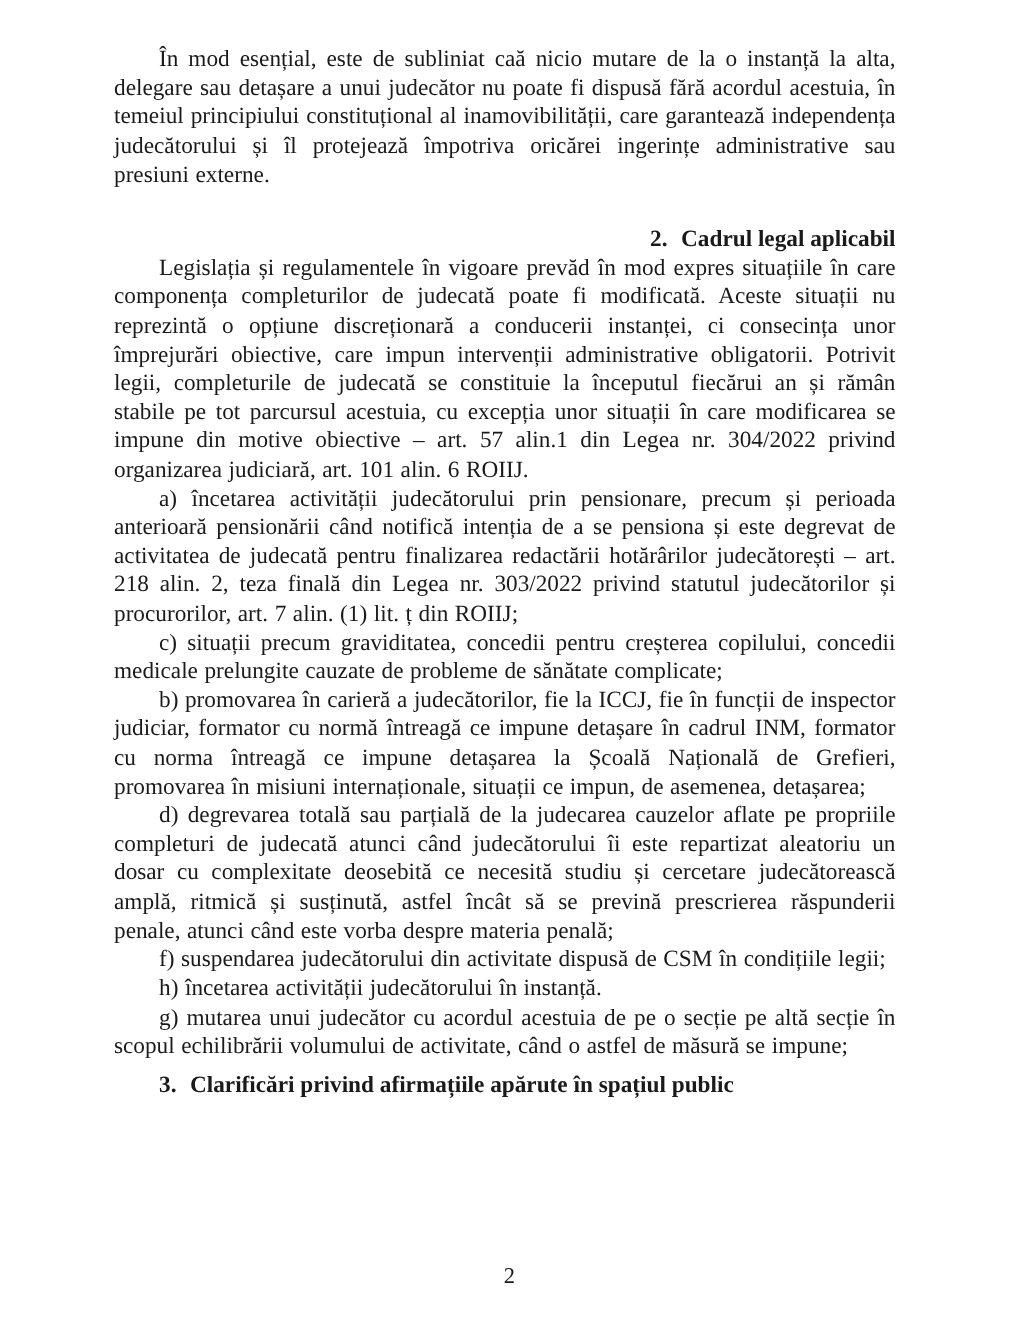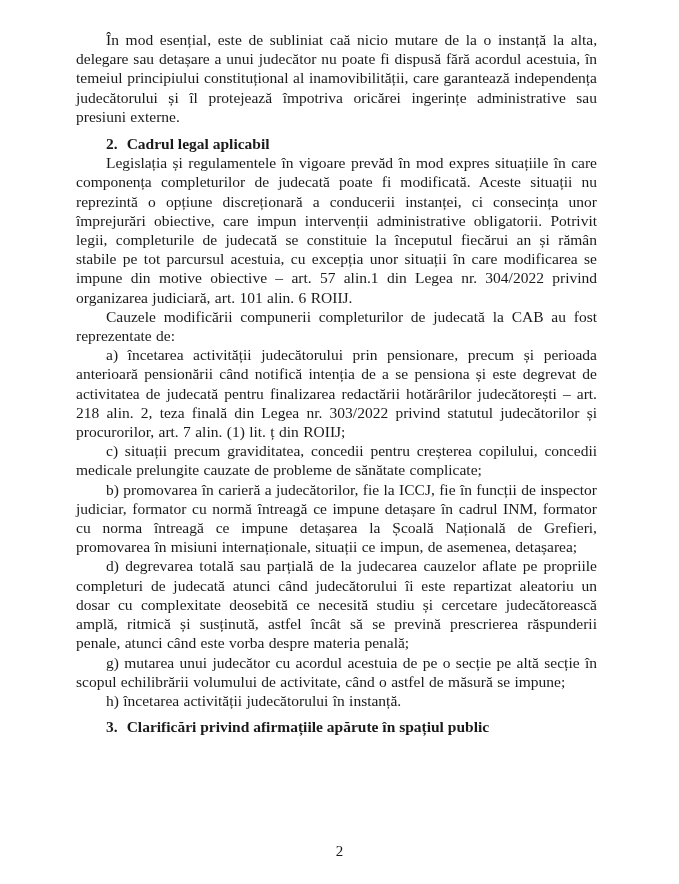--- a/index.html
+++ b/index.html
@@ -27,21 +27,21 @@
     word-spacing: 0.5px;
   }
   .heading {
     margin: 0;
     font-size: 15.5px;
     line-height: 19.2px;
     font-weight: bold;
     text-indent: 30px;
     text-align: left;
   }
-  .heading-2 { margin-top: 8px; }
+  .heading-2 { margin-top: 24px; text-align: right; }
   .heading-3 { margin-top: 7px; }
   .heading .hnum { margin-right: 9px; }
   .page-number {
     position: absolute;
     top: 843px;
     left: 0;
     width: 679px;
     text-align: center;
     font-size: 15px;
     line-height: 16px;
@@ -53,28 +53,28 @@
 <div class="page">
 
   <p class="para">În mod esențial, este de subliniat caă nicio mutare de la o instanță la alta, delegare sau detașare a unui judecător nu poate fi dispusă fără acordul acestuia, în temeiul principiului constituțional al inamovibilității, care garantează independența judecătorului și îl protejează împotriva oricărei ingerințe administrative sau presiuni externe.</p>
 
   <h2 class="heading heading-2">
     <span class="hnum">2.</span><span>Cadrul legal aplicabil</span>
   </h2>
 
   <p class="para">Legislația și regulamentele în vigoare prevăd în mod expres situațiile în care componența completurilor de judecată poate fi modificată. Aceste situații nu reprezintă o opțiune discreționară a conducerii instanței, ci consecința unor împrejurări obiective, care impun intervenții administrative obligatorii. Potrivit legii, completurile de judecată se constituie la începutul fiecărui an și rămân stabile pe tot parcursul acestuia, cu excepția unor situații în care modificarea se impune din motive obiective – art. 57 alin.1 din Legea nr. 304/2022 privind organizarea judiciară, art. 101 alin. 6 ROIIJ.</p>
 
-  <p class="para">Cauzele modificării compunerii completurilor de judecată la CAB au fost reprezentate de:</p>
 
   <p class="para">a) încetarea activității judecătorului prin pensionare, precum și perioada anterioară pensionării când notifică intenția de a se pensiona și este degrevat de activitatea de judecată pentru finalizarea redactării hotărârilor judecătorești – art. 218 alin. 2, teza finală din Legea nr. 303/2022 privind statutul judecătorilor și procurorilor, art. 7 alin. (1) lit. ț din ROIIJ;</p>
   <p class="para">c) situații precum graviditatea, concedii pentru creșterea copilului, concedii medicale prelungite cauzate de probleme de sănătate complicate;</p>
   <p class="para">b) promovarea în carieră a judecătorilor, fie la ICCJ, fie în funcții de inspector judiciar, formator cu normă întreagă ce impune detașare în cadrul INM, formator cu norma întreagă ce impune detașarea la Școală Națională de Grefieri, promovarea în misiuni internaționale, situații ce impun, de asemenea, detașarea;</p>
   <p class="para">d) degrevarea totală sau parțială de la judecarea cauzelor aflate pe propriile completuri de judecată atunci când judecătorului îi este repartizat aleatoriu un dosar cu complexitate deosebită ce necesită studiu și cercetare judecătorească amplă, ritmică și susținută, astfel încât să se prevină prescrierea răspunderii penale, atunci când este vorba despre materia penală;</p>
+  <p class="para">f) suspendarea judecătorului din activitate dispusă de CSM în condițiile legii;</p>
+  <p class="para">h) încetarea activității judecătorului în instanță.</p>
   <p class="para">g) mutarea unui judecător cu acordul acestuia de pe o secție pe altă secție în scopul echilibrării volumului de activitate, când o astfel de măsură se impune;</p>
-  <p class="para">h) încetarea activității judecătorului în instanță.</p>
 
   <h2 class="heading heading-3">
     <span class="hnum">3.</span><span>Clarificări privind afirmațiile apărute în spațiul public</span>
   </h2>
 
 
   <div class="page-number">2</div>
 
 </div>
 

